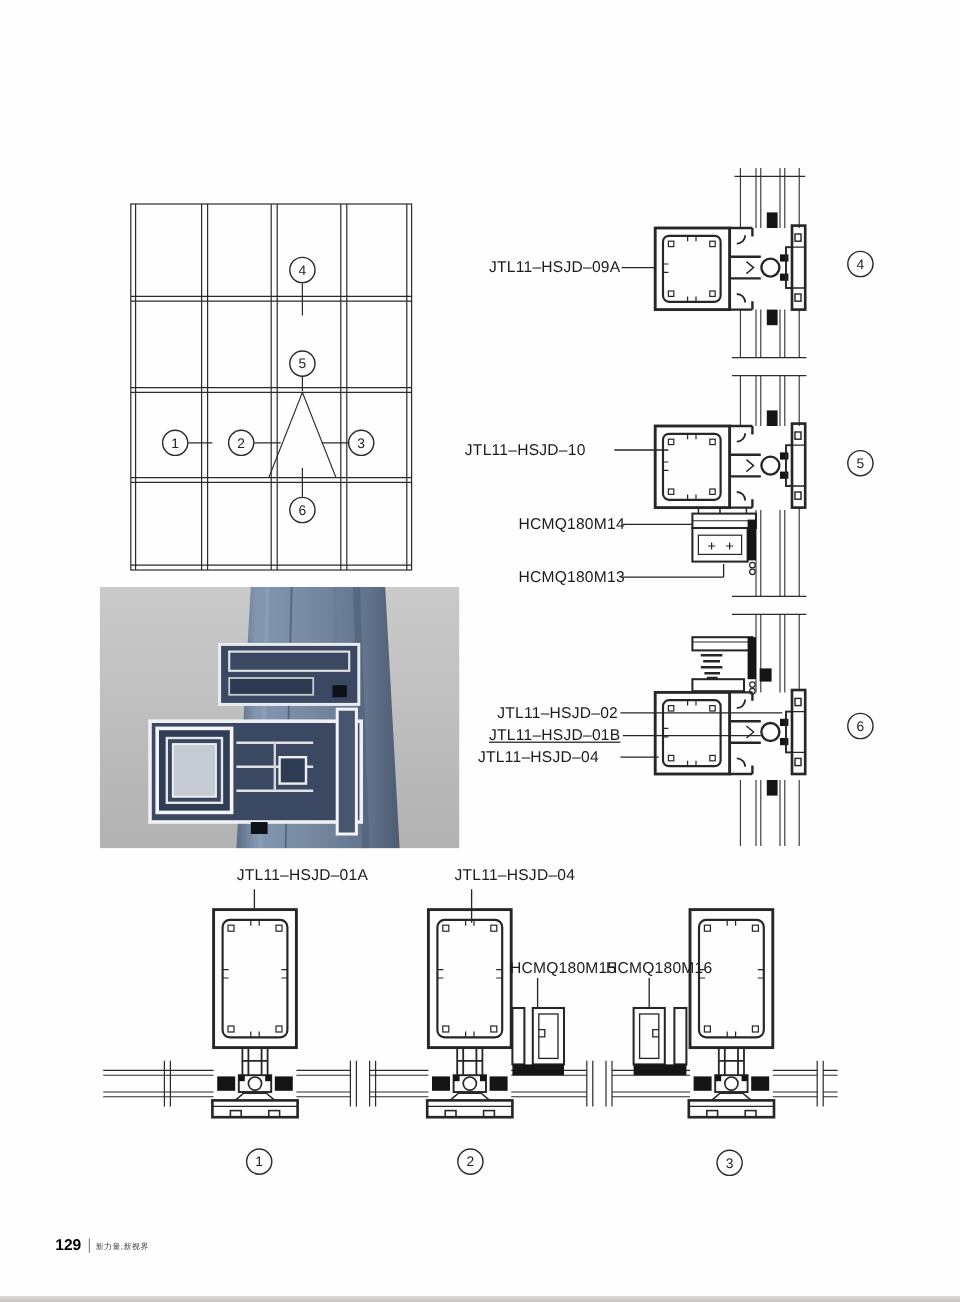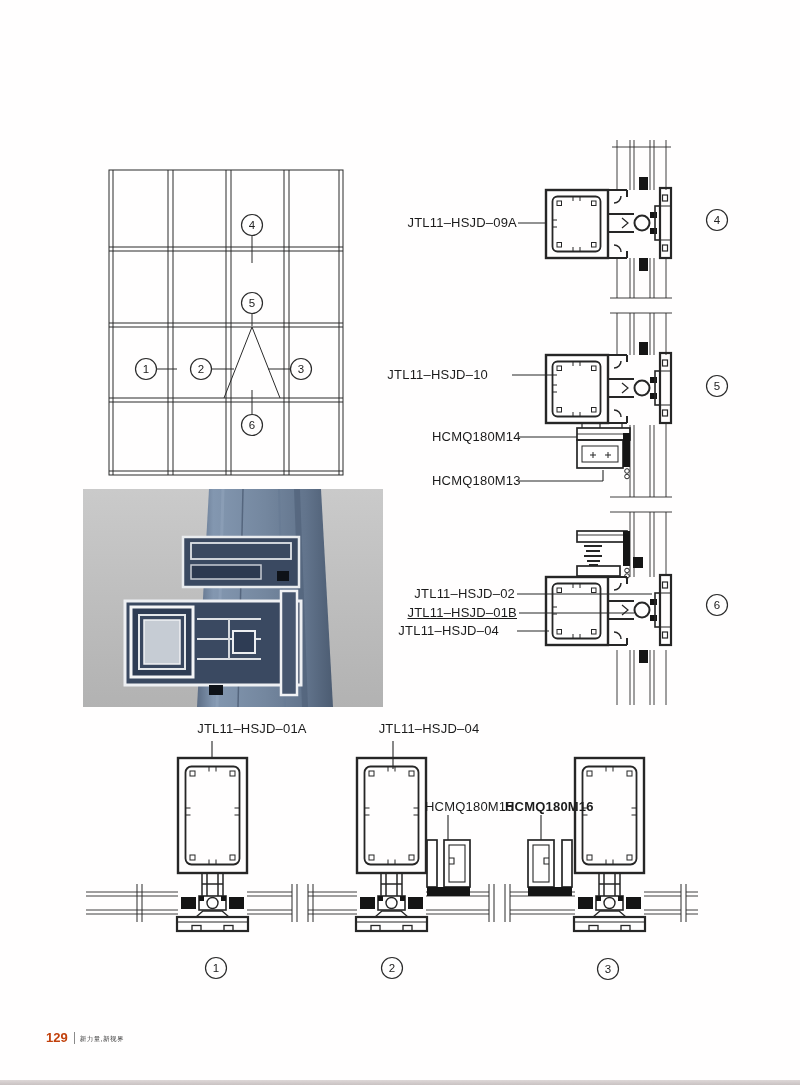--- a/index.html
+++ b/index.html
@@ -16,21 +16,21 @@
     letter-spacing:.2px;white-space:nowrap;
   }
   .lbl.r{text-align:right;}
   .lbl.c{text-align:center;margin-left:36px;}
   .photo{
     position:absolute;left:83px;top:489px;width:300px;height:218px;overflow:hidden;
   }
   .footer{
     position:absolute;left:46px;top:1031px;display:flex;align-items:flex-start;
   }
-  .footer .pnum{font-size:13px;font-weight:bold;color:#c2410c;line-height:14px;}
+  .footer .pnum{font-size:13px;font-weight:bold;color:#000000;line-height:14px;}
   .footer .sep{width:1px;height:12px;background:#8a8a8a;margin:1px 5px 0 6px;}
   .footer .tag{font-size:6.5px;color:#3a3a3a;letter-spacing:.5px;margin-top:4px;}
   .bottom-strip{
     position:absolute;left:0;bottom:0;width:100%;height:5px;
     background:linear-gradient(#ded8d8,#c9c2c2);
   }
 </style>
 </head>
 <body>
 
@@ -259,21 +259,21 @@
   <div class="lbl r" style="left:402px;top:216px;width:115px;">JTL11–HSJD–09A</div>
   <div class="lbl r" style="left:378px;top:368px;width:110px;">JTL11–HSJD–10</div>
   <div class="lbl r" style="left:432px;top:430px;width:85px;">HCMQ180M14</div>
   <div class="lbl r" style="left:432px;top:474px;width:85px;">HCMQ180M13</div>
   <div class="lbl r" style="left:410px;top:587px;width:105px;">JTL11–HSJD–02</div>
   <div class="lbl r" style="left:402px;top:606px;width:115px;text-decoration:underline;">JTL11–HSJD–01B</div>
   <div class="lbl r" style="left:394px;top:624px;width:105px;">JTL11–HSJD–04</div>
   <div class="lbl c" style="left:156px;top:722px;width:120px;">JTL11–HSJD–01A</div>
   <div class="lbl c" style="left:338px;top:722px;width:110px;">JTL11–HSJD–04</div>
   <div class="lbl" style="left:425px;top:800px;width:80px;">HCMQ180M15</div>
-  <div class="lbl" style="left:505px;top:800px;width:80px;font-weight:bold;">HCMQ180M16</div>
+  <div class="lbl" style="left:505px;top:800px;width:80px;">HCMQ180M16</div>
 
   <div class="footer">
     <span class="pnum">129</span>
     <span class="sep"></span>
     <span class="tag">新力量,新视界</span>
   </div>
 
   <div class="bottom-strip"></div>
 </div>
 

